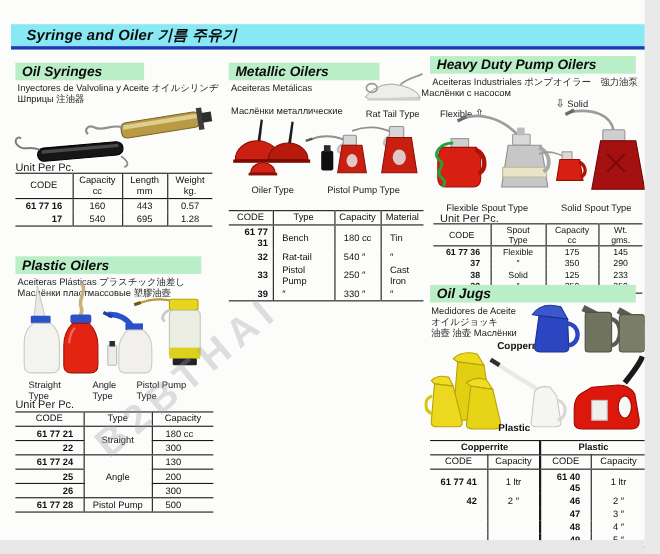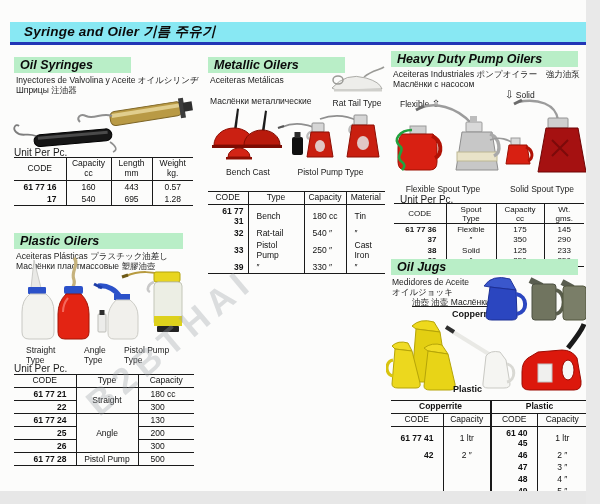--- a/index.html
+++ b/index.html
@@ -217,21 +217,21 @@
       <path d="M104 26 C99 28 98 32 101 34" fill="none" stroke="#bdbdbd" stroke-width="2.2"></path>
       <polygon points="103,27 99,52 125,52 121,27" fill="#c91f10" stroke="#8d0e03"></polygon>
       <ellipse cx="112" cy="41" rx="5" ry="6" fill="#e5e5e5" opacity="0.85"></ellipse>
       <path d="M112 14 C128 8 142 12 150 16" fill="none" stroke="#8f8f8f" stroke-width="1.7"></path>
       <rect x="146" y="10" width="13" height="10" rx="1" fill="#d6d6d6" stroke="#909090"></rect>
       <path d="M146 19 C141 21 140 26 143 28" fill="none" stroke="#bdbdbd" stroke-width="2.2"></path>
       <polygon points="144,20 139,52 171,52 166,20" fill="#c91f10" stroke="#8d0e03"></polygon>
       <ellipse cx="155" cy="38" rx="6" ry="7" fill="#e5e5e5" opacity="0.85"></ellipse>
     </svg>
   </div>
-  <div class="abs lbl" style="left:218px; top:167px; width:60px;">Bench Cast</div>
+  <div class="abs lbl" style="left:218px; top:167px; width:60px;">Oiler Type</div>
   <div class="abs lbl" style="left:288px; top:167px; width:85px;">Pistol Pump Type</div>
 
   <table class="abs tbl" style="left:208px; top:191px; width:177px;">
     <colgroup>
         <col style="width:40px">
         <col style="width:56px">
         <col style="width:42px">
         <col style="width:39px">
       </colgroup>
     <thead>
@@ -265,21 +265,21 @@
         <td class="code" style="padding-right:4px">39</td>
         <td class="lft">″</td>
         <td class="lft">330 ″</td>
         <td class="lft">″</td>
       </tr>
     </tbody>
   </table>
 
   <div class="abs sec-title" style="left:391px; top:51px; width:187px;">Heavy Duty Pump Oilers</div>
   <div class="abs sub" style="left:393px; top:69px; width:200px;">Aceiteras Industriales ポンプオイラー　強力油泵</div>
-  <div class="abs sub" style="left:393px; top:79px; width:200px;">Маслёнки с насосом</div>
+  <div class="abs sub" style="left:383px; top:79px; width:200px;">Маслёнки с насосом</div>
 
   <div class="abs sub" style="left:505px; top:88px;">
     <span class="arrow">⇩</span>
     <span>Solid</span>
   </div>
   <div class="abs sub" style="left:400px; top:97px;">
     <span>Flexible</span>
     <span class="arrow">⇧</span>
   </div>
 
@@ -354,21 +354,21 @@
         <td class="ctr">″</td>
         <td class="ctr">250</td>
         <td class="ctr">250</td>
       </tr>
     </tbody>
   </table>
 
   <div class="abs sec-title" style="left:391px; top:259px; width:187px;">Oil Jugs</div>
   <div class="abs sub" style="left:392px; top:277px; width:110px;">Medidores de Aceite</div>
   <div class="abs sub" style="left:392px; top:287px; width:110px;">オイルジョッキ</div>
-  <div class="abs sub" style="left:412px; top:297px; width:130px;text-decoration:underline;">油壺 油壶 Маслёнки</div>
+  <div class="abs sub" style="left:392px; top:297px; width:130px;">油壺 油壶 Маслёнки</div>
   <div class="abs boldlbl" style="left:452px; top:309px;">Copperrite</div>
 
   <div class="abs" style="left:470px; top:272px;">
     <svg width="120" height="52" viewBox="0 0 120 52">
       <path d="M14 14 Q22 2 40 7 L46 18 L20 15 Z" fill="#3a57cc" stroke="#23359c"></path>
       <path d="M20 15 L16 44 Q16 48 22 48 L42 48 Q48 48 47 43 L46 18 Z" fill="#2b46c0" stroke="#1d2f94"></path>
       <path d="M46 22 C58 24 58 40 47 42" fill="none" stroke="#2b46c0" stroke-width="4"></path>
       <path d="M60 8 L72 14" stroke="#595d50" stroke-width="6"></path>
       <rect x="62" y="12" width="24" height="36" rx="3" fill="#70745f" stroke="#4c5042"></rect>
       <path d="M86 18 C96 20 96 40 86 42" fill="none" stroke="#585c4b" stroke-width="3.6"></path>

